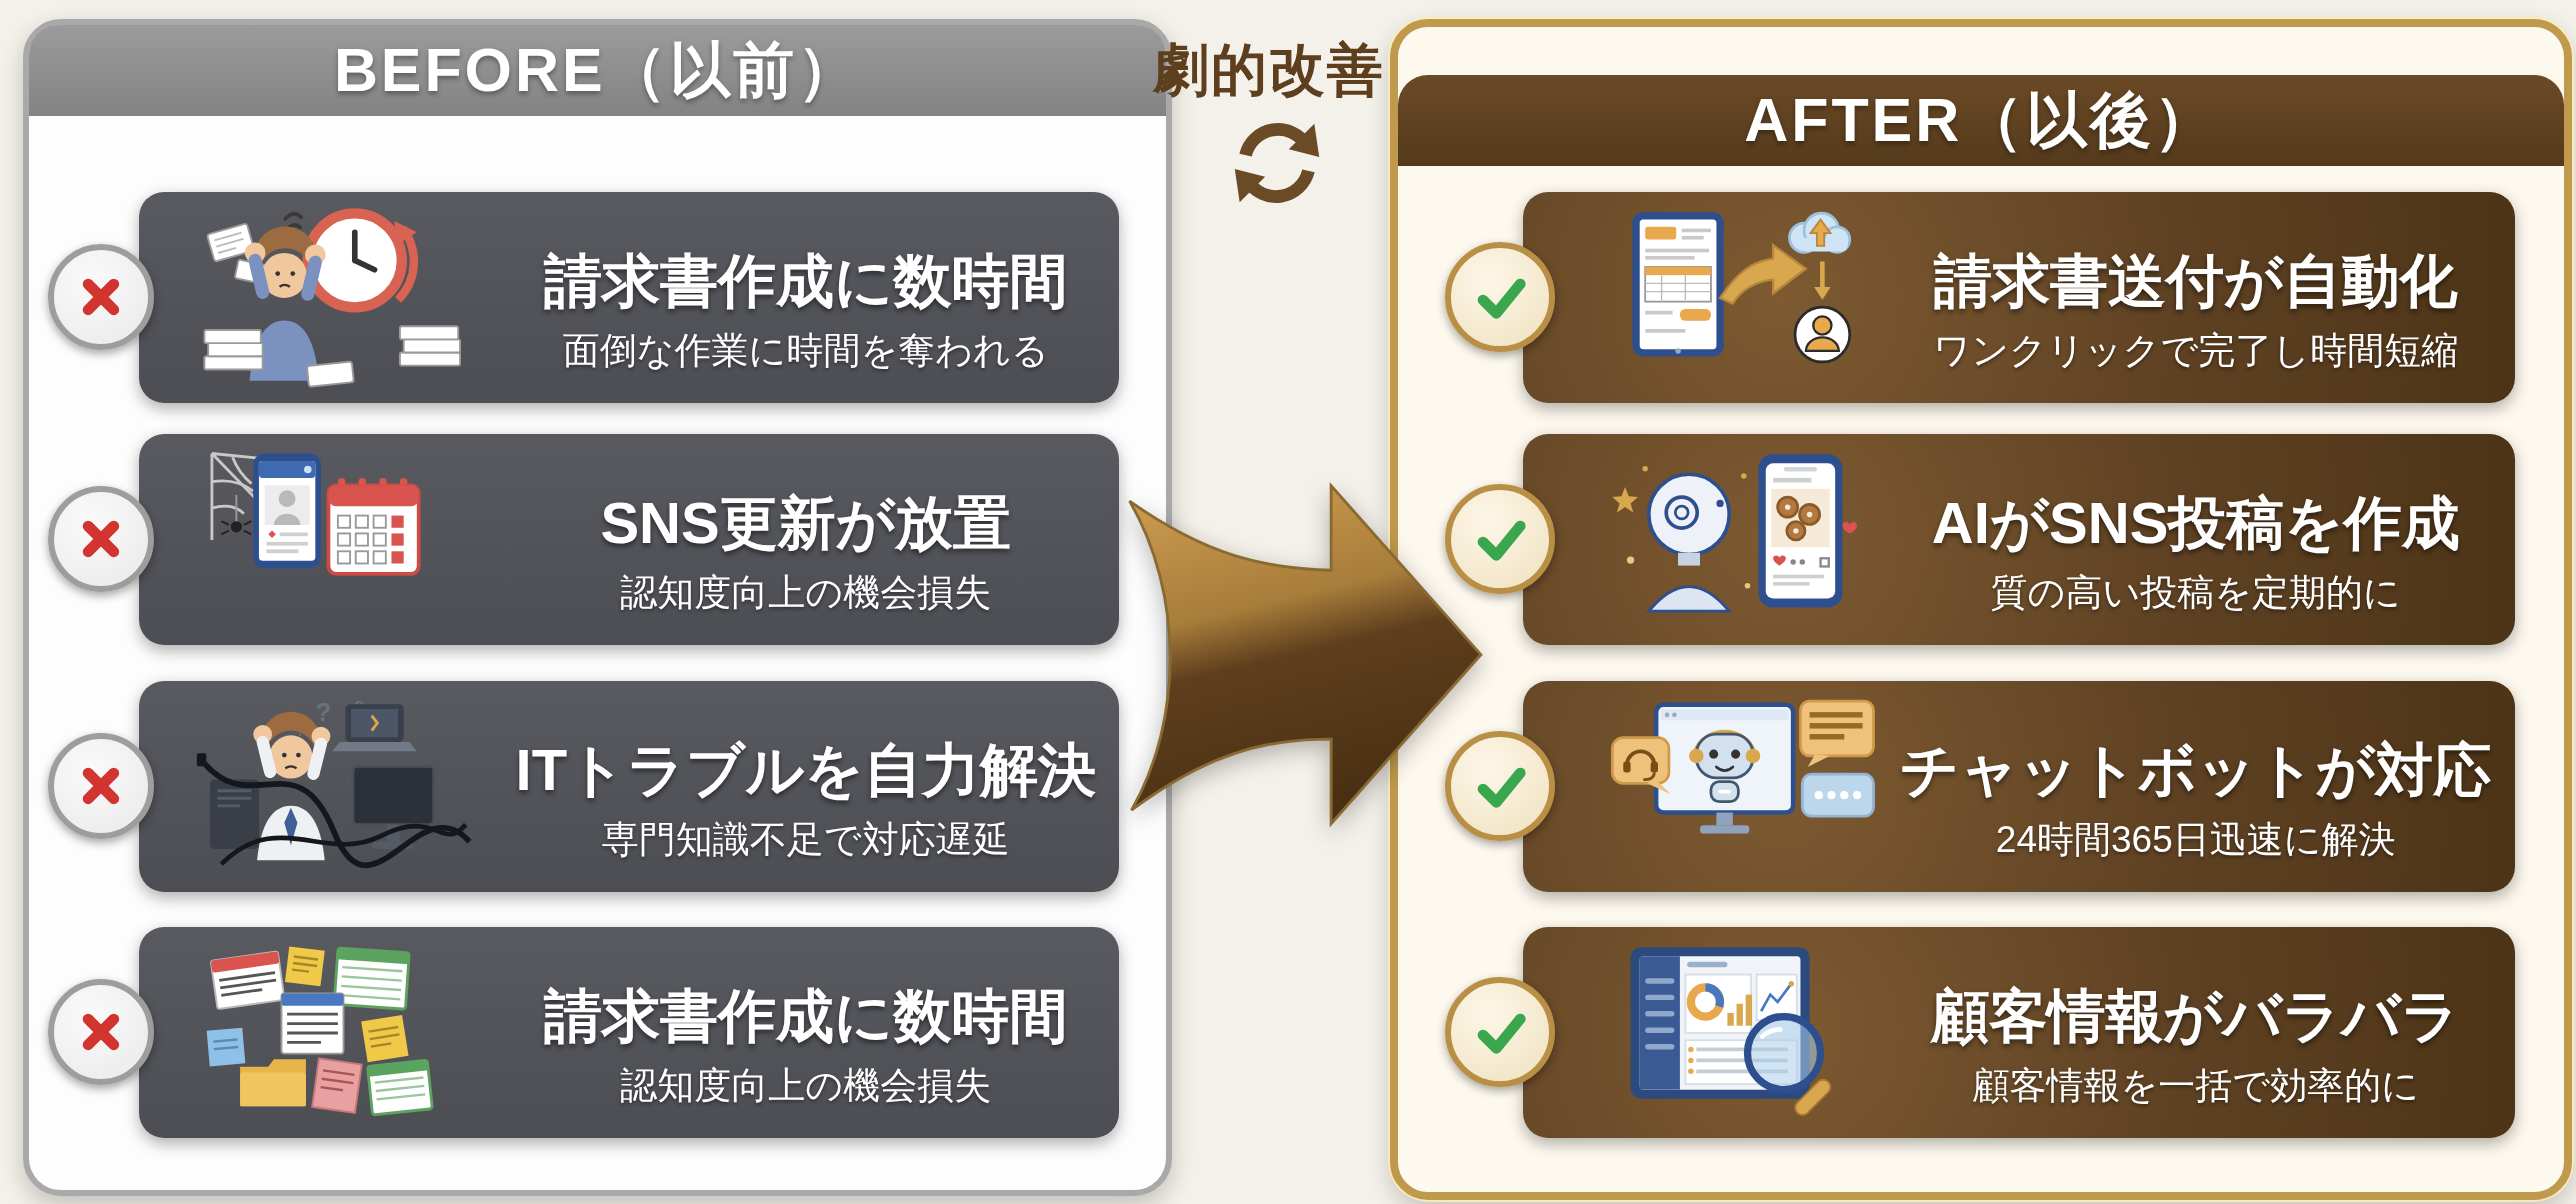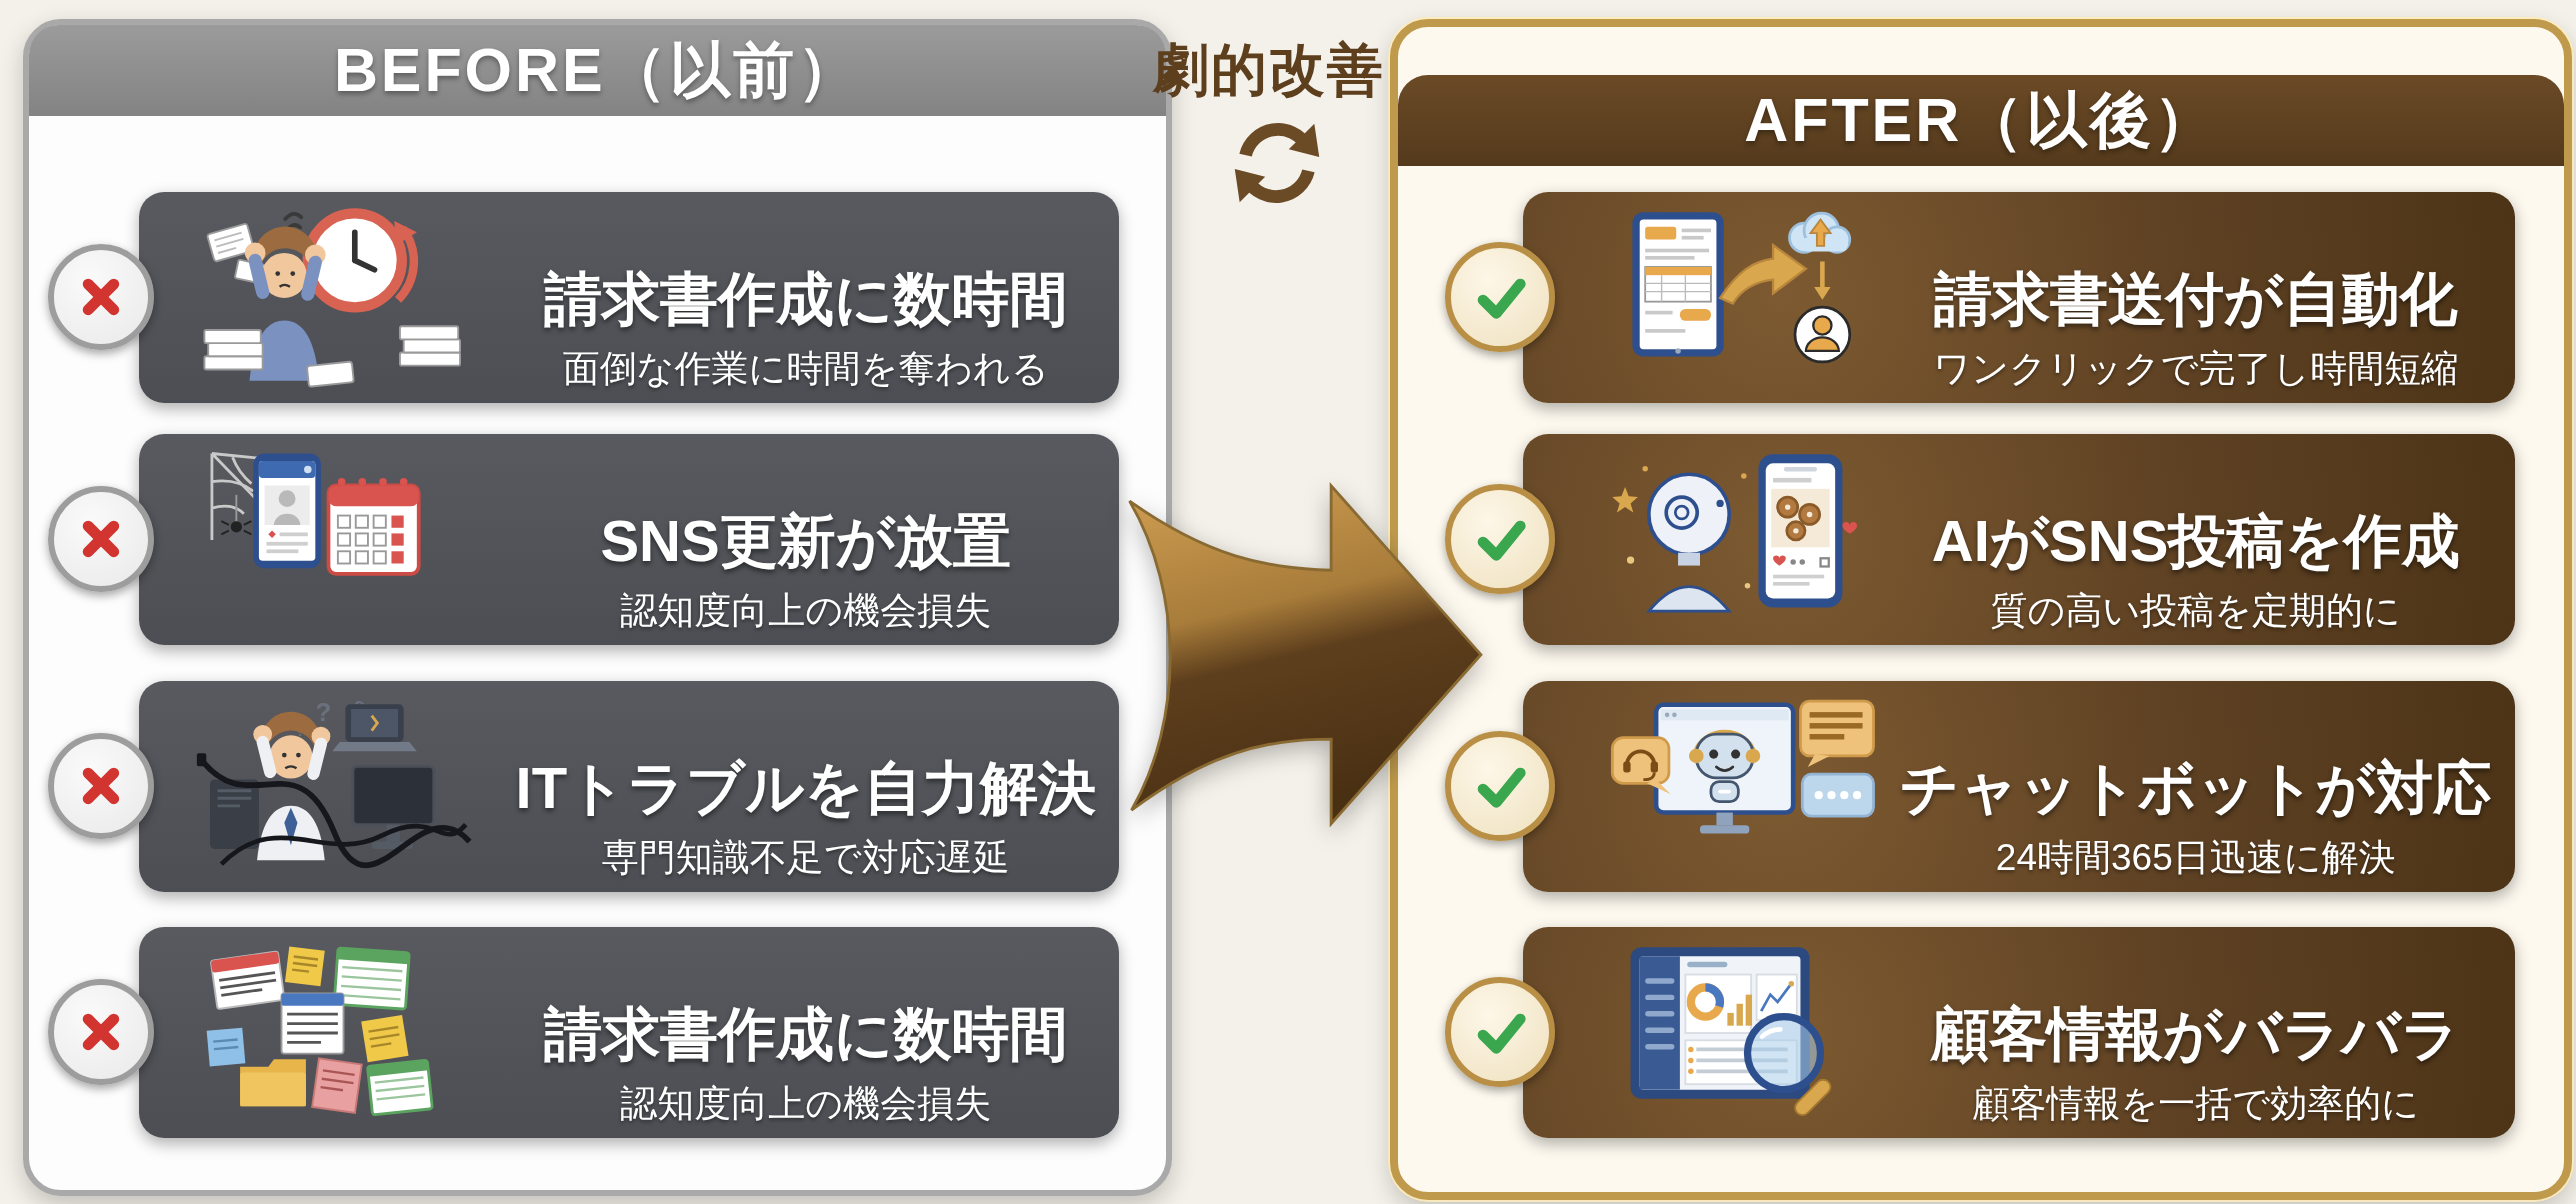--- a/index.html
+++ b/index.html
@@ -23,21 +23,21 @@
   .card.gray{left:139px;width:980px;background:linear-gradient(180deg,#585a60,#4c4e53);}
   .card.brown{left:1523px;width:992px;
               background:radial-gradient(circle at 26% 50%,#7d5a31 0%,#5e4123 55%,#4d3417 100%);}
   .r1{top:192px}.r2{top:434px}.r3{top:681px}.r4{top:927px}
 
   .card-illo{position:absolute;left:29px;top:11.5px;width:336px;height:188px;}
   .card.brown .card-illo{left:82px;width:274px;}
   .card-illo svg{width:100%;height:100%;}
 
   .card-text{position:absolute;left:367px;right:13.5px;top:0;height:100%;display:flex;flex-direction:column;
-             align-items:center;justify-content:center;gap:5px;color:#fff;text-align:center;padding-top:22px;margin-top:8px;}
+             align-items:center;justify-content:center;gap:5px;color:#fff;text-align:center;padding-top:12px;}
   .card-title{font-size:58px;font-weight:bold;white-space:nowrap;text-shadow:0 2.9px 4.8px rgba(0,0,0,.5);}
   .card-sub{font-size:37px;font-weight:normal;white-space:nowrap;text-shadow:0 1.9px 3.8px rgba(0,0,0,.45);}
 
   
   .badge{position:absolute;border-radius:50%;display:flex;align-items:center;justify-content:center;z-index:4;
          box-shadow:0 3.8px 9.6px rgba(0,0,0,.35);}
   .badge svg{width:68%;height:68%;}
   .badge.x{left:48px;width:94px;height:94px;background:radial-gradient(circle at 38% 32%,#fafafa,#e9e9e9);
            border:6.7px solid #9d9d9d;}
   .badge.check{left:1445px;width:98px;height:98px;background:radial-gradient(circle at 38% 32%,#fdf7e8,#efe1bf);

